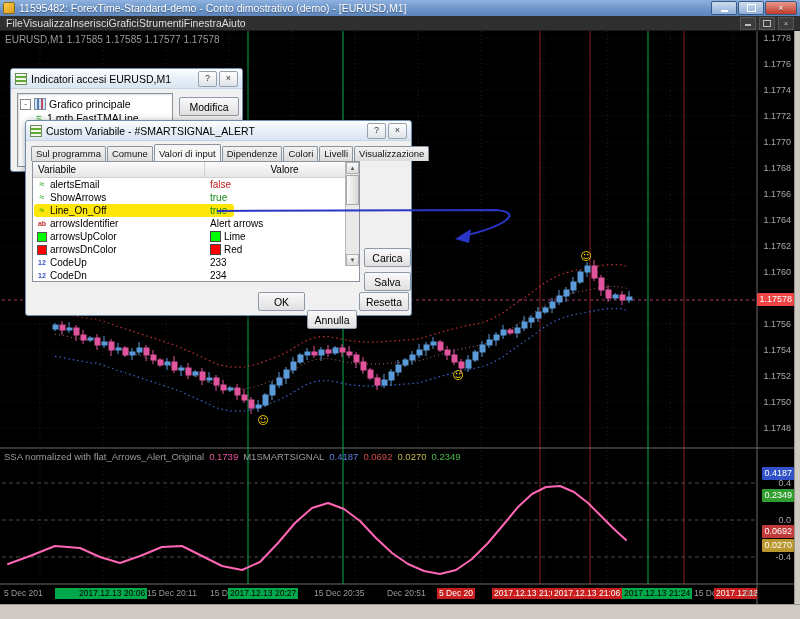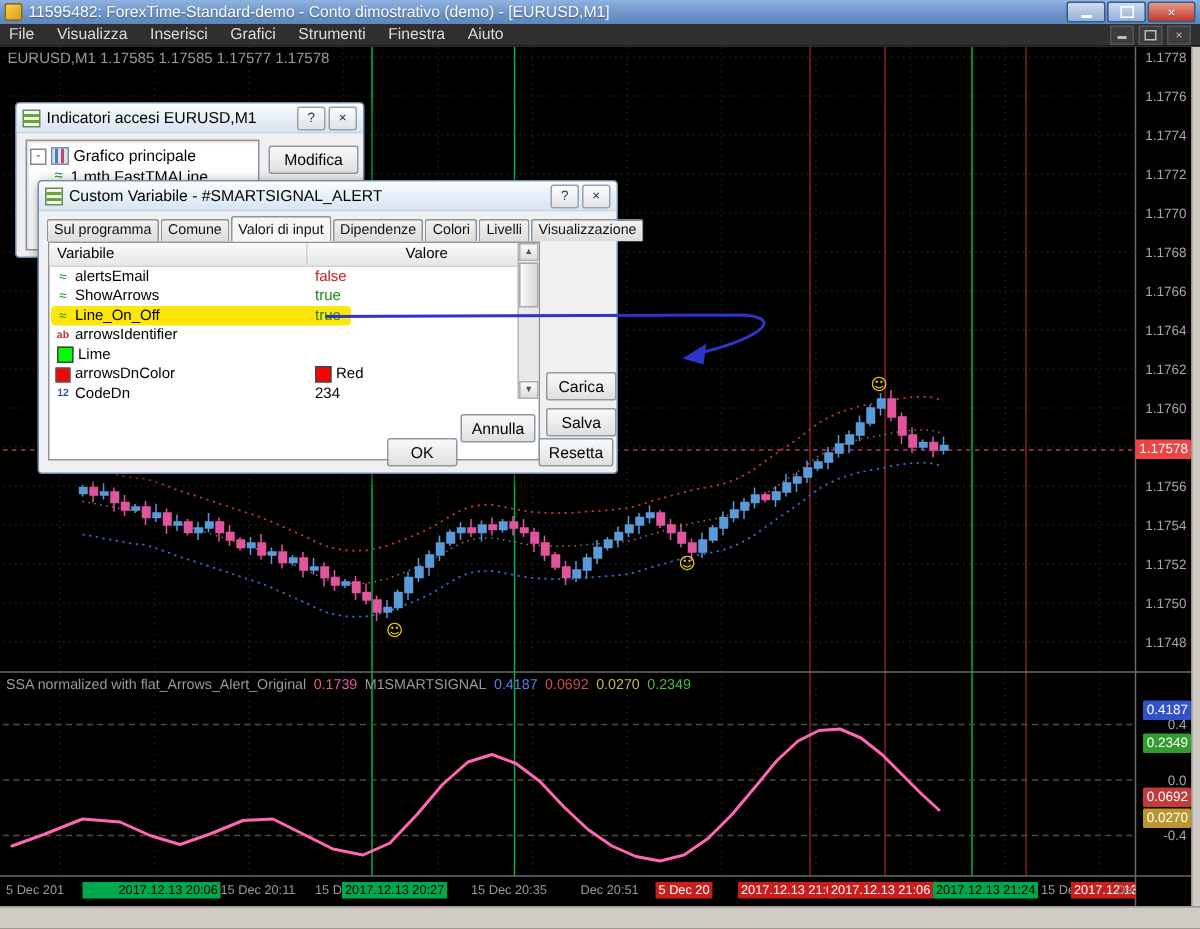--- a/index.html
+++ b/index.html
@@ -18,21 +18,21 @@
   .win-controls{margin-left:auto;display:flex;gap:1px;}
   .win-btn{width:24px;height:12px;border:1px solid #3a5a86;border-radius:2px;
     background:linear-gradient(#cfdcee,#8fb0d8);display:flex;align-items:center;justify-content:center;
     color:#fff;font-size:9px;line-height:10px;}
   .win-btn .minbar{width:7px;height:2px;background:#fff;margin-top:5px;}
   .win-btn .maxbox{width:7px;height:6px;border:1px solid #fff;}
   .win-btn.close{width:30px;background:linear-gradient(#e8998a,#c0392b);}
   .menubar{position:absolute;left:0;top:16px;width:800px;height:15px;box-sizing:border-box;
     background:#2f2f2f;border-bottom:1px solid #1a1a1a;display:flex;align-items:center;
     padding:0 6px;font-size:10.5px;color:#ddd;z-index:60;}
-  #menu-items{display:flex;gap:15px;}
+  #menu-items{display:flex;gap:0;}
   .menu-item{cursor:default;}
   .child-controls{margin-left:auto;display:flex;gap:3px;}
   .child-btn{width:14px;height:11px;border:1px solid #555;background:#3c3c3c;color:#bbb;
     font-size:8px;display:flex;align-items:center;justify-content:center;}
   .child-btn .minbar{width:6px;height:2px;background:#bbb;margin-top:4px;}
   .child-btn .maxbox{width:6px;height:5px;border:1px solid #bbb;}
   
   .chart-bg{position:absolute;left:0;top:31px;width:800px;height:573px;background:#000;z-index:0;}
   #chart-svg{position:absolute;left:0;top:0;width:800px;height:619px;z-index:1;pointer-events:none;}
   .ohlc{position:absolute;left:5px;top:34px;color:#9a9a9a;font-size:10px;z-index:2;}
@@ -71,21 +71,21 @@
   .tree-exp{width:9px;height:9px;border:1px solid #888;background:#fff;font-size:8px;line-height:7px;
     text-align:center;color:#333;flex:none;}
   .tree-ico{width:10px;height:10px;flex:none;}
   .tree-ico.chart{border:1px solid #7a8aa0;background:linear-gradient(90deg,#d4e2f2 0 2px,#4a7ab8 2px 4px,#d4e2f2 4px 6px,#b84a6a 6px 8px,#d4e2f2 8px 10px);}
   .tree-ico.ind{color:#0a9a0a;font-size:10px;line-height:10px;text-align:center;}
   
   .tabs{position:absolute;left:5px;top:23px;right:5px;height:17px;display:flex;align-items:flex-end;}
   .tab{padding:1px 4px 2px;font-size:9.5px;white-space:nowrap;border:1px solid #8a949e;border-bottom:none;
     border-radius:2px 2px 0 0;background:linear-gradient(#f2f2f2,#dcdcdc);margin-right:1px;color:#111;}
   .tab.active{background:#f6f6f6;padding-top:3px;position:relative;z-index:2;}
-  .inputs-table{position:absolute;left:6px;top:40px;width:328px;height:146px;background:#fff;
+  .inputs-table{position:absolute;left:6px;top:40px;width:328px;height:121px;background:#fff;
     border:1px solid #8a949e;box-sizing:border-box;font-size:10px;}
   .t-head{display:flex;height:15px;line-height:15px;background:linear-gradient(#fbfbfb,#e6e6e6);
     border-bottom:1px solid #cfcfcf;}
   .t-head .h-name{width:172px;padding-left:5px;border-right:1px solid #d0d0d0;box-sizing:border-box;}
   .t-head .h-val{flex:1;padding-left:5px;text-align:center;}
   #table-body{position:relative;}
   .t-row{display:flex;height:13px;line-height:13px;position:relative;}
   .t-row .blob{position:absolute;left:1px;top:0;width:200px;height:13px;background:#ffe60a;border-radius:3px;}
   .cell-name{width:172px;display:flex;align-items:center;gap:3px;padding-left:4px;box-sizing:border-box;
     position:relative;z-index:1;}
@@ -443,35 +443,51 @@
           </div>
           <div class="cell-val">
             <span style="color: rgb(24, 138, 24);">true</span>
           </div>
         </div>
         <div class="t-row">
           <div class="cell-name">
             <span class="ric ric-str">ab</span>
             <span>arrowsIdentifier</span>
           </div>
-        </div>
-        <div class="t-row">
+          <div class="cell-val">
+            <span style="color: rgb(0, 0, 0);">Alert arrows</span>
+          </div>
+        </div>
+        <div class="t-row">
+          <div class="cell-name">
+            <span class="ric ric-clr" style="background: rgb(0, 255, 0);"></span>
+            <span>arrowsUpColor</span>
+          </div>
           <div class="cell-val">
             <span class="swatch" style="background: rgb(0, 255, 0);"></span>
             <span style="color: rgb(0, 0, 0);">Lime</span>
           </div>
         </div>
         <div class="t-row">
           <div class="cell-name">
             <span class="ric ric-clr" style="background: rgb(255, 0, 0);"></span>
             <span>arrowsDnColor</span>
           </div>
           <div class="cell-val">
             <span class="swatch" style="background: rgb(255, 0, 0);"></span>
             <span style="color: rgb(0, 0, 0);">Red</span>
+          </div>
+        </div>
+        <div class="t-row">
+          <div class="cell-name">
+            <span class="ric ric-int">12</span>
+            <span>CodeUp</span>
+          </div>
+          <div class="cell-val">
+            <span style="color: rgb(0, 0, 0);">233</span>
           </div>
         </div>
         <div class="t-row">
           <div class="cell-name">
             <span class="ric ric-int">12</span>
             <span>CodeDn</span>
           </div>
           <div class="cell-val">
             <span style="color: rgb(0, 0, 0);">234</span>
           </div>
@@ -479,21 +495,21 @@
       </div>
     <div class="vscroll">
       <div class="vs-arrow">▲</div>
       <div class="vs-thumb"></div>
       <div class="vs-arrow dn">▼</div>
     </div>
   </div>
   <div class="btn" style="left:338px;top:127px;width:45px;height:17px">Carica</div>
   <div class="btn" style="left:338px;top:151px;width:45px;height:17px">Salva</div>
   <div class="btn" style="left:232px;top:171px;width:45px;height:17px">OK</div>
-  <div class="btn" style="left:281px;top:155px;width:48px;height:17px">Annulla</div>
+  <div class="btn" style="left:281px;top:189px;width:48px;height:17px">Annulla</div>
   <div class="btn" style="left:333px;top:171px;width:48px;height:17px">Resetta</div>
 </div>
 
 <svg id="arrow-svg">
   <path d="M217 211 L496 210 Q517 212 505 221 Q493 229 464 236" fill="none" stroke="#2b35c8" stroke-width="2"></path>
   <polygon points="455,239 471,229 469,243" fill="#2b35c8"></polygon>
 </svg>
 
 <div class="titlebar">
   <span class="app-icon"></span>

